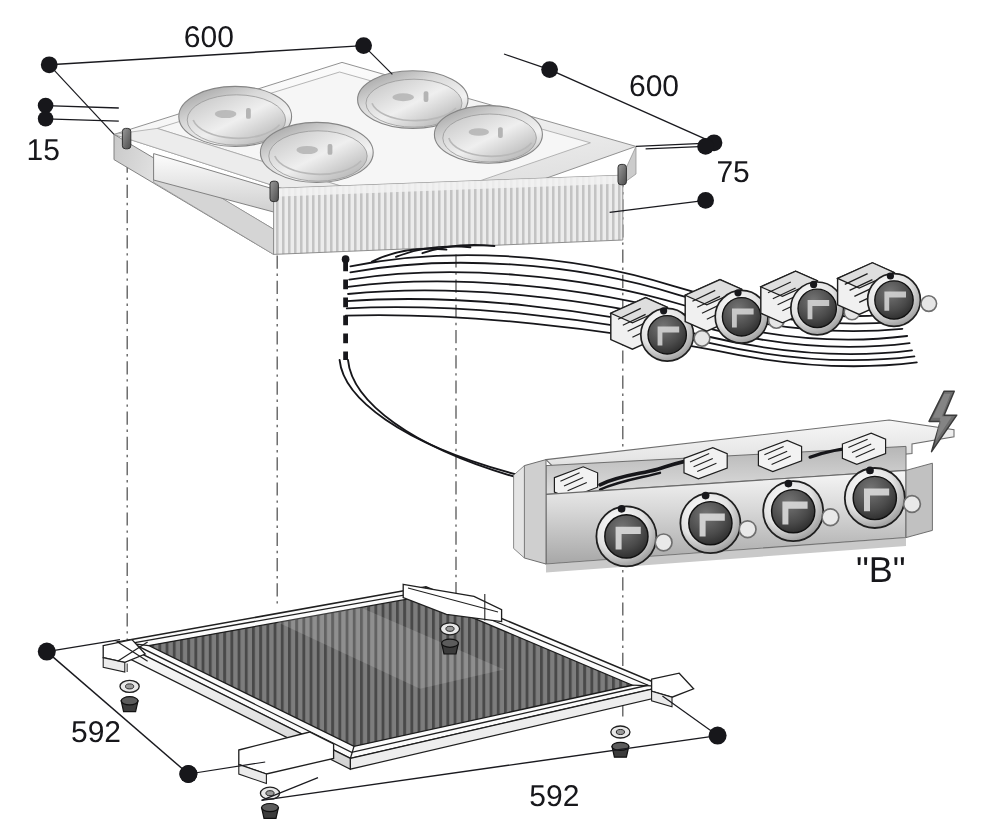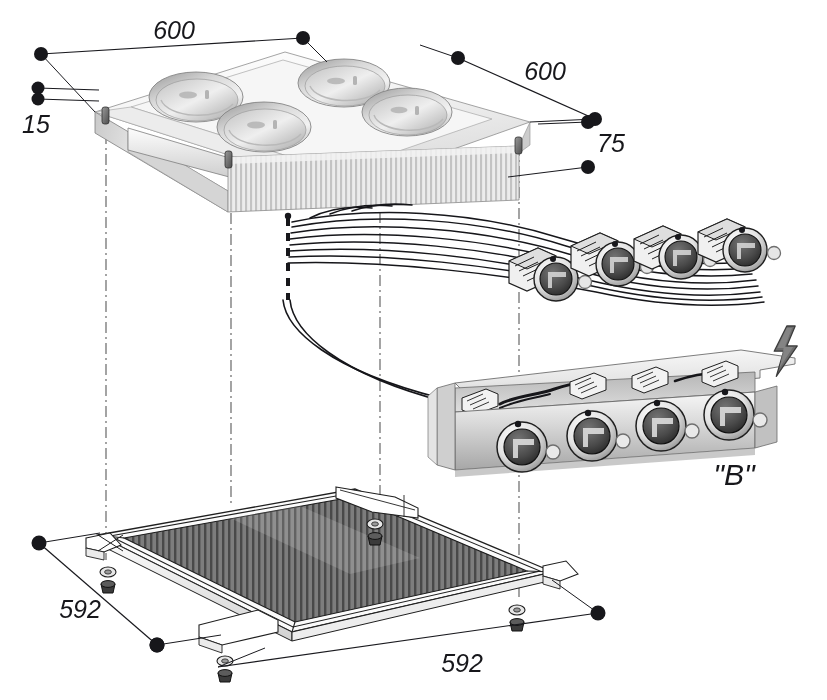--- a/index.html
+++ b/index.html
@@ -9,21 +9,20 @@
   }
   body {
     font-family: "Liberation Sans", sans-serif;
   }
   #canvas {
     position: relative;
     width: 827px;
     height: 700px;
     background: #ffffff;
     overflow: hidden;
-    font-style: italic;
   }
   #drawing {
     position: absolute;
     left: 0;
     top: 0;
     width: 827px;
     height: 700px;
   }
   .dim-text {
     font-family: "Liberation Sans", sans-serif;

